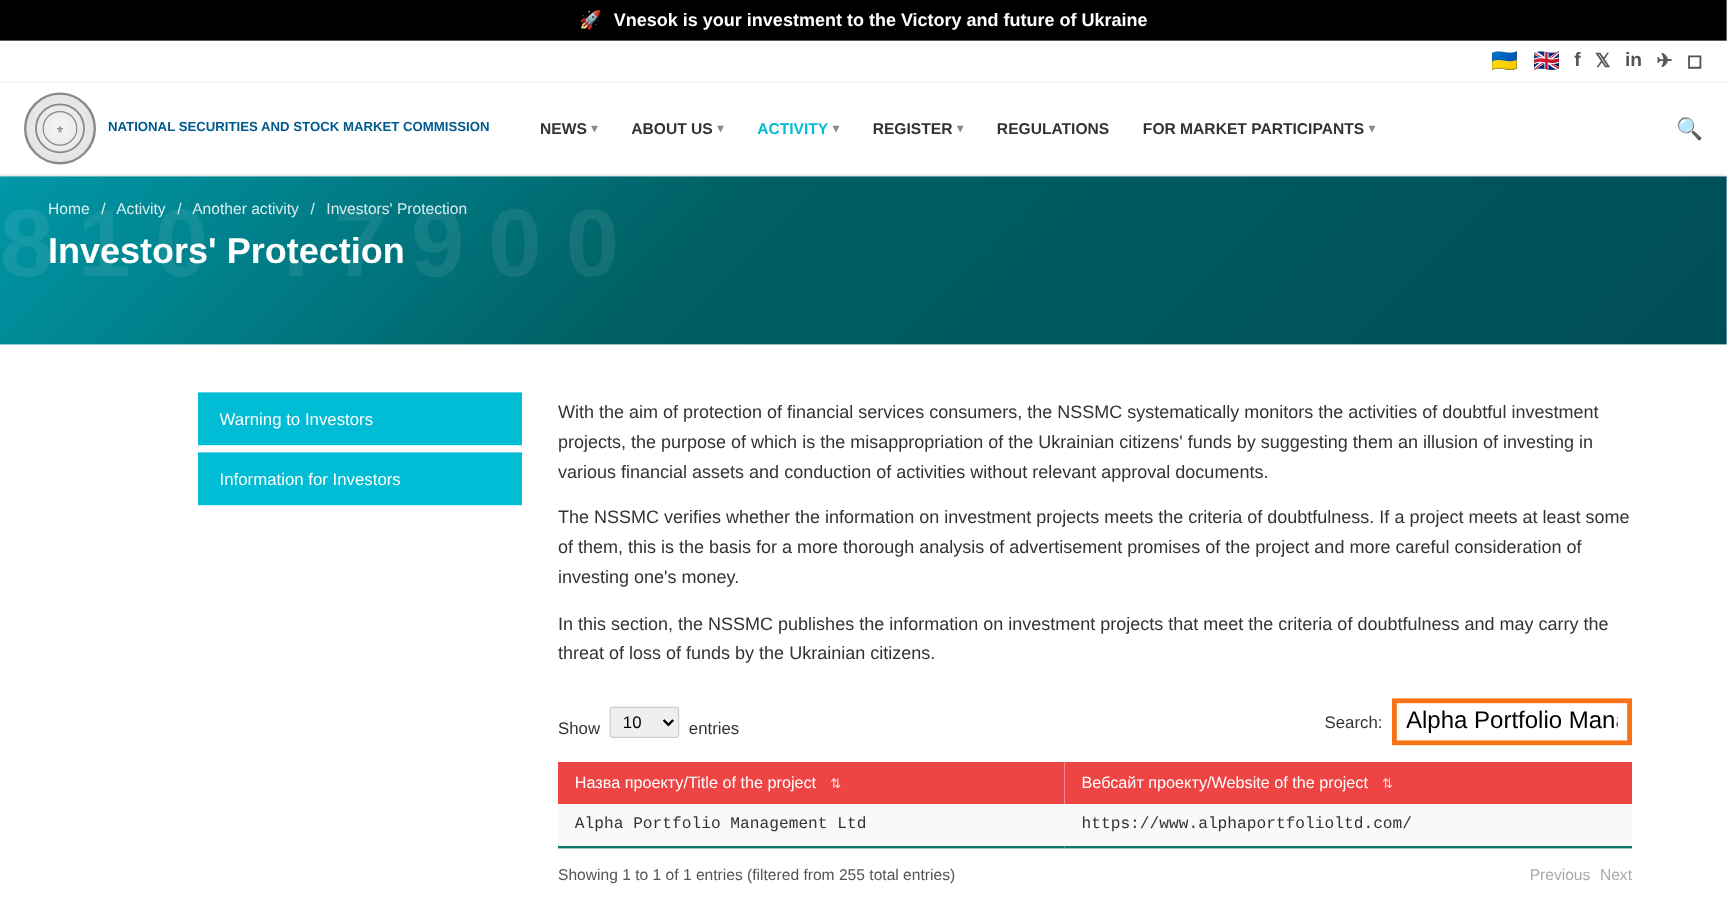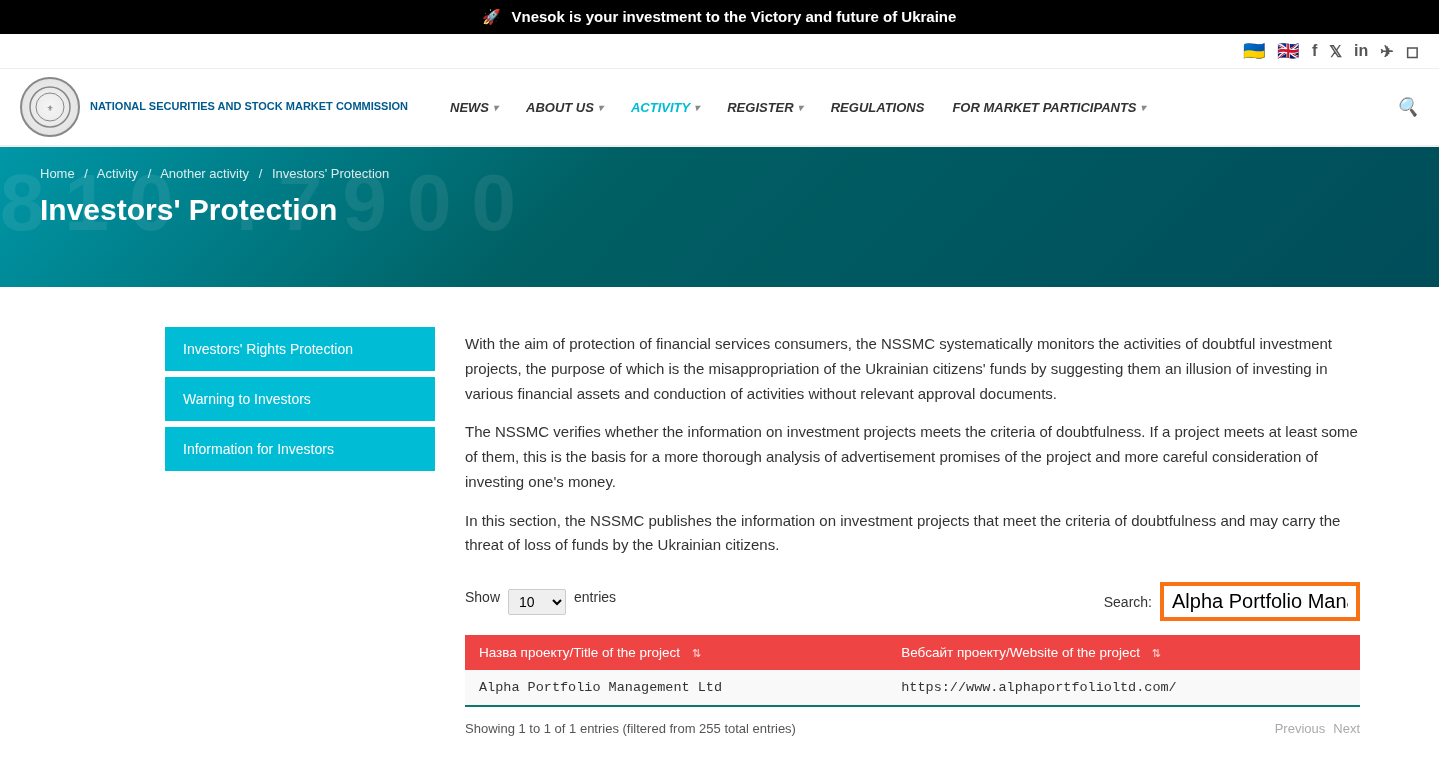--- a/index.html
+++ b/index.html
@@ -69,21 +69,20 @@
       color: #005a8e;
       text-transform: uppercase;
       line-height: 1.4;
     }
     .main-nav {
       display: flex;
       align-items: center;
       gap: 4px;
       margin-left: 30px;
       flex: 1;
-      font-style: italic;
     }
     .nav-item {
       position: relative;
       padding: 8px 12px;
       cursor: pointer;
       font-size: 13px;
       font-weight: bold;
       color: #333;
       text-transform: uppercase;
       white-space: nowrap;
@@ -179,21 +178,21 @@
 
     
     .table-controls {
       display: flex;
       align-items: center;
       justify-content: space-between;
       margin: 24px 0 14px;
     }
     .show-entries {
       display: flex;
-      align-items: flex-start;
+      align-items: flex-end;
       gap: 8px;
       font-size: 14px;
     }
     .show-entries select {
       border: 1px solid #ccc;
       padding: 3px 6px;
       font-size: 14px;
       border-radius: 2px;
     }
     .search-box {
@@ -324,21 +323,20 @@
     <a href="#">Another activity</a>
     <span class="sep">/</span>
     <span>Investors' Protection</span>
   </div>
   <h1 class="hero-title">Investors' Protection</h1>
 </div>
 
 <div class="content-area">
 
   <div class="sidebar">
-    <a class="sidebar-item" href="#">Investors' Rights Protection</a>
     <a class="sidebar-item" href="#">Warning to Investors</a>
     <a class="sidebar-item" href="#">Information for Investors</a>
   </div>
 
   <div class="main-content">
     <p class="intro-text">With the aim of protection of financial services consumers, the NSSMC systematically monitors the activities of doubtful investment projects, the purpose of which is the misappropriation of the Ukrainian citizens' funds by suggesting them an illusion of investing in various financial assets and conduction of activities without relevant approval documents.</p>
     <p class="intro-text">The NSSMC verifies whether the information on investment projects meets the criteria of doubtfulness. If a project meets at least some of them, this is the basis for a more thorough analysis of advertisement promises of the project and more careful consideration of investing one's money.</p>
     <p class="intro-text">In this section, the NSSMC publishes the information on investment projects that meet the criteria of doubtfulness and may carry the threat of loss of funds by the Ukrainian citizens.</p>
 
     <div class="table-controls">

